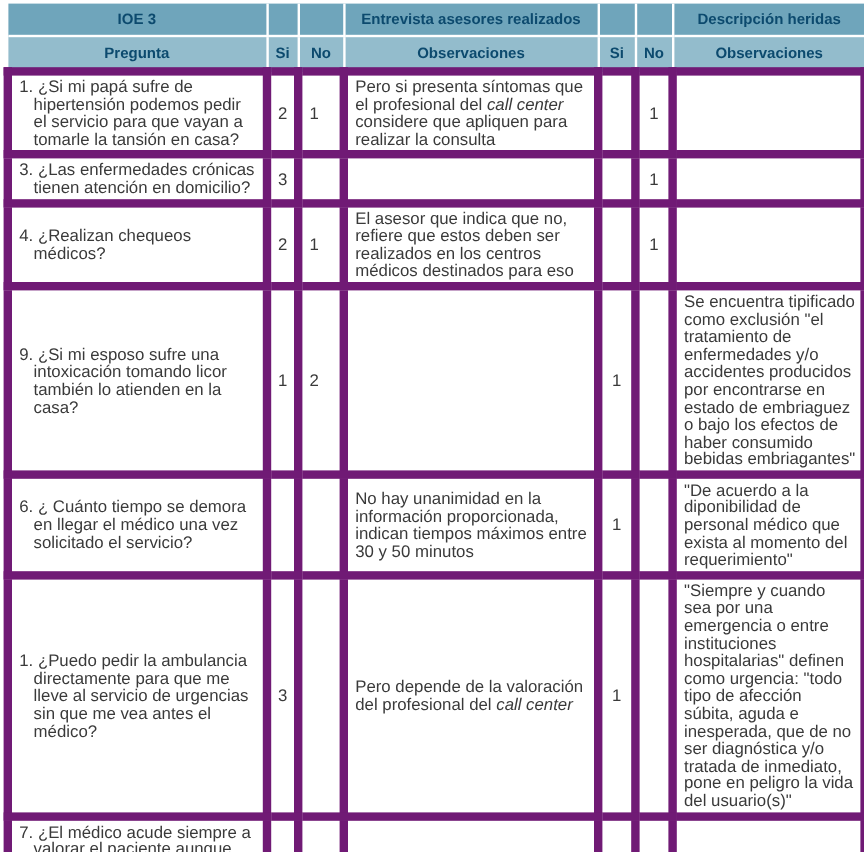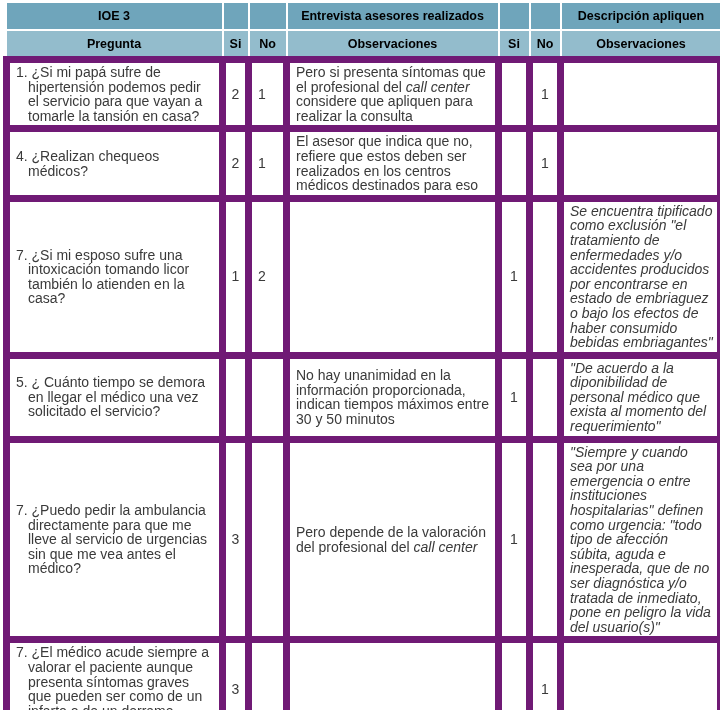--- a/index.html
+++ b/index.html
@@ -3,34 +3,34 @@
 <meta charset="utf-8">
 <style>
   html, body { margin: 0; padding: 0; background: #ffffff; }
   body { width: 720px; height: 710px; position: relative; overflow: hidden;
          font-family: "Liberation Sans", "DejaVu Sans", sans-serif; color: #3a3a3a; }
   table.grid { position: absolute; left: 3px; top: 3px; border-collapse: collapse;
                table-layout: fixed; width: 714px; }
   col.c-q { width: 216px; } col.c-si { width: 26px; } col.c-no { width: 38px; }
   col.c-obs { width: 212px; } col.c-si2 { width: 31px; } col.c-no2 { width: 31px; }
   col.c-desc { width: 160px; }
-  thead th { color: #000000; font-weight: bold; font-size: 12.5px; text-align: center;
+  thead th { color: #0c4a6e; font-weight: bold; font-size: 12.5px; text-align: center;
              border-left: 2px solid #ffffff; border-right: 2px solid #ffffff; padding: 0; }
   thead tr.h1 th { background: #6fa5bb; height: 26px; border-bottom: 2px solid #ffffff; }
   thead tr.h2 th { background: #93bccc; height: 25px; }
   thead th:first-child { border-left: none; }
   thead th:last-child { border-right: none; }
   tbody td { border: 7px solid #701a75; font-size: 14px; line-height: 14.6px;
              vertical-align: middle; padding: 2px 6px; }
   tbody td.num { text-align: center; padding: 2px 0; }
   tbody td.num.left { text-align: left; padding-left: 6px; }
   tbody td.q { padding-left: 6px; padding-right: 4px; }
   .hang { padding-left: 12px; text-indent: -12px; }
   .obs { padding-left: 6px; }
-  .desc { padding-left: 6px; padding-right: 4px; font-style: italic; }
+  .desc { padding-left: 6px; padding-right: 4px; }
   em { }
 </style>
 </head>
 <body>
 
 <table class="grid">
   <colgroup>
     <col class="c-q">
       <col class="c-si">
       <col class="c-no">
@@ -40,21 +40,21 @@
       <col class="c-desc">
   </colgroup>
   <thead>
     <tr class="h1">
       <th>IOE 3</th>
       <th></th>
       <th></th>
       <th>Entrevista asesores realizados</th>
       <th></th>
       <th></th>
-      <th>Descripción apliquen</th>
+      <th>Descripción heridas</th>
     </tr>
     <tr class="h2">
       <th>Pregunta</th>
       <th>Si</th>
       <th>No</th>
       <th>Observaciones</th>
       <th>Si</th>
       <th>No</th>
       <th>Observaciones</th>
     </tr>
@@ -67,60 +67,71 @@
         </td>
       <td class="num">2</td>
       <td class="num left">1</td>
       <td class="obs"><span>Pero si presenta síntomas que el profesional del </span><em>call center</em><span> considere que apliquen para realizar la consulta</span></td>
       <td class="num"></td>
       <td class="num">1</td>
       <td class="desc"></td>
     </tr>
 
 
+    <tr style="height:38px">
+      <td class="q">
+          <div class="hang">3. ¿Las enfermedades crónicas tienen atención en domicilio?</div>
+        </td>
+      <td class="num">3</td>
+      <td class="num left"></td>
+      <td class="obs"><span></span><em></em><span></span></td>
+      <td class="num"></td>
+      <td class="num">1</td>
+      <td class="desc"></td>
+    </tr>
 
     <tr style="height:54px">
       <td class="q">
           <div class="hang">4. ¿Realizan chequeos médicos?</div>
         </td>
       <td class="num">2</td>
       <td class="num left">1</td>
       <td class="obs"><span>El asesor que indica que no, refiere que estos deben ser realizados en los centros médicos destinados para eso</span><em></em><span></span></td>
       <td class="num"></td>
       <td class="num">1</td>
       <td class="desc"></td>
     </tr>
 
     <tr style="height:134px">
       <td class="q">
-          <div class="hang">7. ¿Si mi esposo sufre una intoxicación tomando licor también lo atienden en la casa?</div>
+          <div class="hang">9. ¿Si mi esposo sufre una intoxicación tomando licor también lo atienden en la casa?</div>
         </td>
       <td class="num">1</td>
       <td class="num left">2</td>
       <td class="obs"><span></span><em></em><span></span></td>
       <td class="num">1</td>
       <td class="num"></td>
       <td class="desc">Se encuentra tipificado como exclusión "el tratamiento de enfermedades y/o accidentes producidos por encontrarse en estado de embriaguez o bajo los efectos de haber consumido bebidas embriagantes"</td>
     </tr>
 
     <tr style="height:70px">
       <td class="q">
-          <div class="hang">5. ¿ Cuánto tiempo se demora en llegar el médico una vez solicitado el servicio?</div>
+          <div class="hang">6. ¿ Cuánto tiempo se demora en llegar el médico una vez solicitado el servicio?</div>
         </td>
       <td class="num"></td>
       <td class="num left"></td>
       <td class="obs"><span>No hay unanimidad en la información proporcionada, indican tiempos máximos entre 30 y 50 minutos</span><em></em><span></span></td>
       <td class="num">1</td>
       <td class="num"></td>
       <td class="desc">"De acuerdo a la diponibilidad de personal médico que exista al momento del requerimiento"</td>
     </tr>
 
     <tr style="height:166px">
       <td class="q">
-          <div class="hang">7. ¿Puedo pedir la ambulancia directamente para que me lleve al servicio de urgencias sin que me vea antes el médico?</div>
+          <div class="hang">1. ¿Puedo pedir la ambulancia directamente para que me lleve al servicio de urgencias sin que me vea antes el médico?</div>
         </td>
       <td class="num">3</td>
       <td class="num left"></td>
       <td class="obs"><span>Pero depende de la valoración del profesional del </span><em>call center</em><span></span></td>
       <td class="num">1</td>
       <td class="num"></td>
       <td class="desc">"Siempre y cuando sea por una emergencia o entre instituciones hospitalarias" definen como urgencia: "todo tipo de afección súbita, aguda e inesperada, que de no ser diagnóstica y/o tratada de inmediato, pone en peligro la vida del usuario(s)"</td>
     </tr>
 
     <tr style="height:76px">

